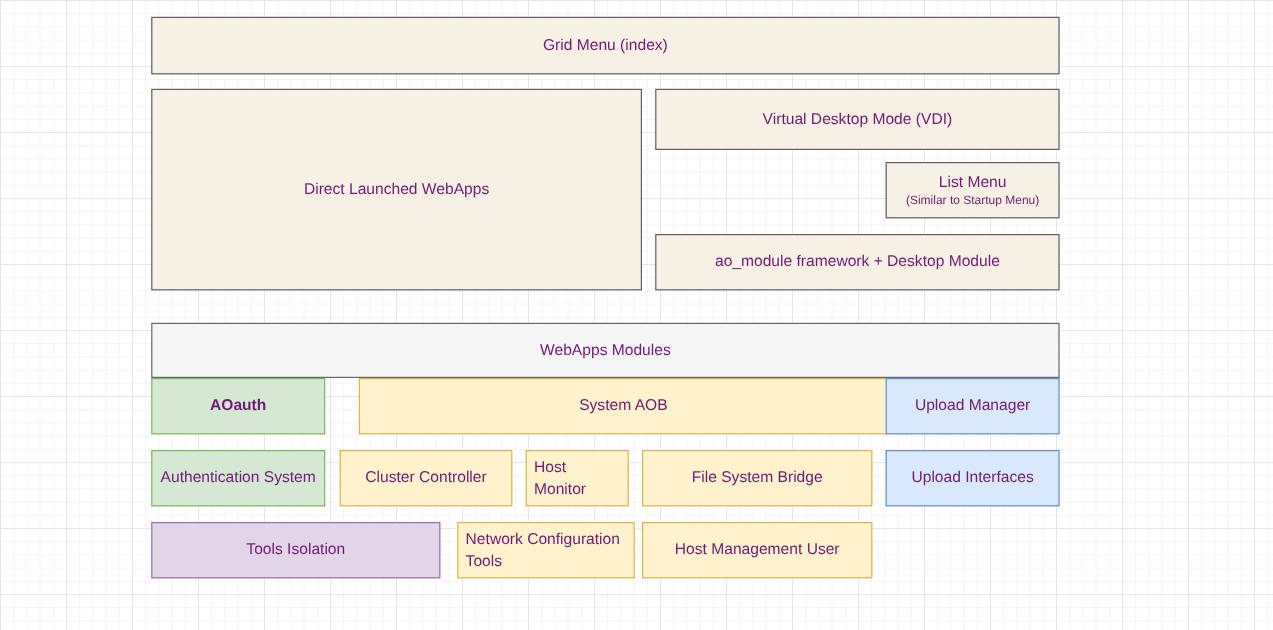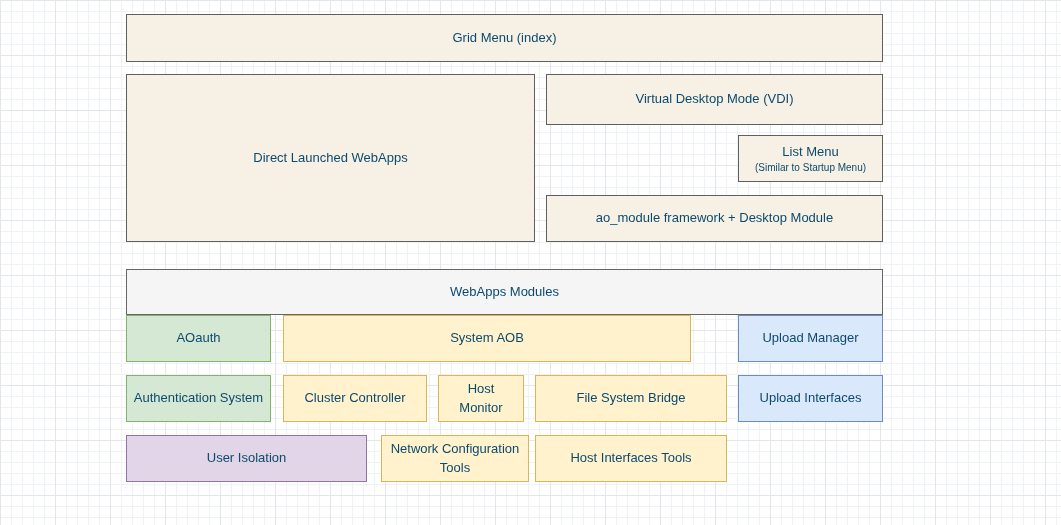--- a/index.html
+++ b/index.html
@@ -21,24 +21,24 @@
     background-size: 55px 55px, 55px 55px, 11px 11px, 11px 11px;
   }
   .node {
     position: absolute;
     box-sizing: border-box;
     border: 1px solid #666666;
     display: flex;
     flex-direction: column;
     align-items: center;
     justify-content: center;
-    text-align: center;
+    text-align: left;
     font-size: 13px;
     line-height: 1.45;
-    color: #0c4a6e;
+    color: #701a75;
     padding: 2px 6px;
   }
   .cream  { background: #f6f1e4; border-color: #5f5f5f; }
   .gray   { background: #f5f5f5; border-color: #666666; margin-top: 14px; }
   .green  { background: #d5e8d4; border-color: #82b366; }
   .yellow { background: #fff2cc; border-color: #d6b656; }
   .blue   { background: #dae8fc; border-color: #6c8ebf; }
   .purple { background: #e1d5e7; border-color: #9673a6; }
   .small  { font-size: 10px; line-height: 1.3; }
 </style>
@@ -66,25 +66,25 @@
   </div>
 
   <div class="node cream" style="left:546px; top:195px; width:337px; height:47px;">
     <span>ao_module framework + Desktop Module</span>
   </div>
 
   <div class="node gray" style="left:126px; top:255px; width:757px; height:46px;">
     <span>WebApps Modules</span>
   </div>
 
-  <div class="node green" style="left:126px; top:315px; width:145px; height:47px;">
+  <div class="node green" style="left:126px; top:315px; width:145px; height:47px;font-weight:bold;">
     <span>AOauth</span>
   </div>
 
-  <div class="node yellow" style="left:283px; top:315px; width:408px; height:47px;">
+  <div class="node yellow" style="left:299px; top:315px; width:441px; height:47px;">
     <span>System AOB</span>
   </div>
 
   <div class="node blue" style="left:738px; top:315px; width:145px; height:47px;">
     <span>Upload Manager</span>
   </div>
 
   <div class="node green" style="left:126px; top:375px; width:145px; height:47px;">
     <span>Authentication System</span>
   </div>
@@ -99,24 +99,24 @@
 
   <div class="node yellow" style="left:535px; top:375px; width:192px; height:47px;">
     <span>File System Bridge</span>
   </div>
 
   <div class="node blue" style="left:738px; top:375px; width:145px; height:47px;">
     <span>Upload Interfaces</span>
   </div>
 
   <div class="node purple" style="left:126px; top:435px; width:241px; height:47px;">
-    <span>User Isolation</span>
+    <span>Tools Isolation</span>
   </div>
 
   <div class="node yellow" style="left:381px; top:435px; width:148px; height:47px;">
     <span>Network Configuration Tools</span>
   </div>
 
   <div class="node yellow" style="left:535px; top:435px; width:192px; height:47px;">
-    <span>Host Interfaces Tools</span>
+    <span>Host Management User</span>
   </div>
 
 </div>
 
 </body></html>

